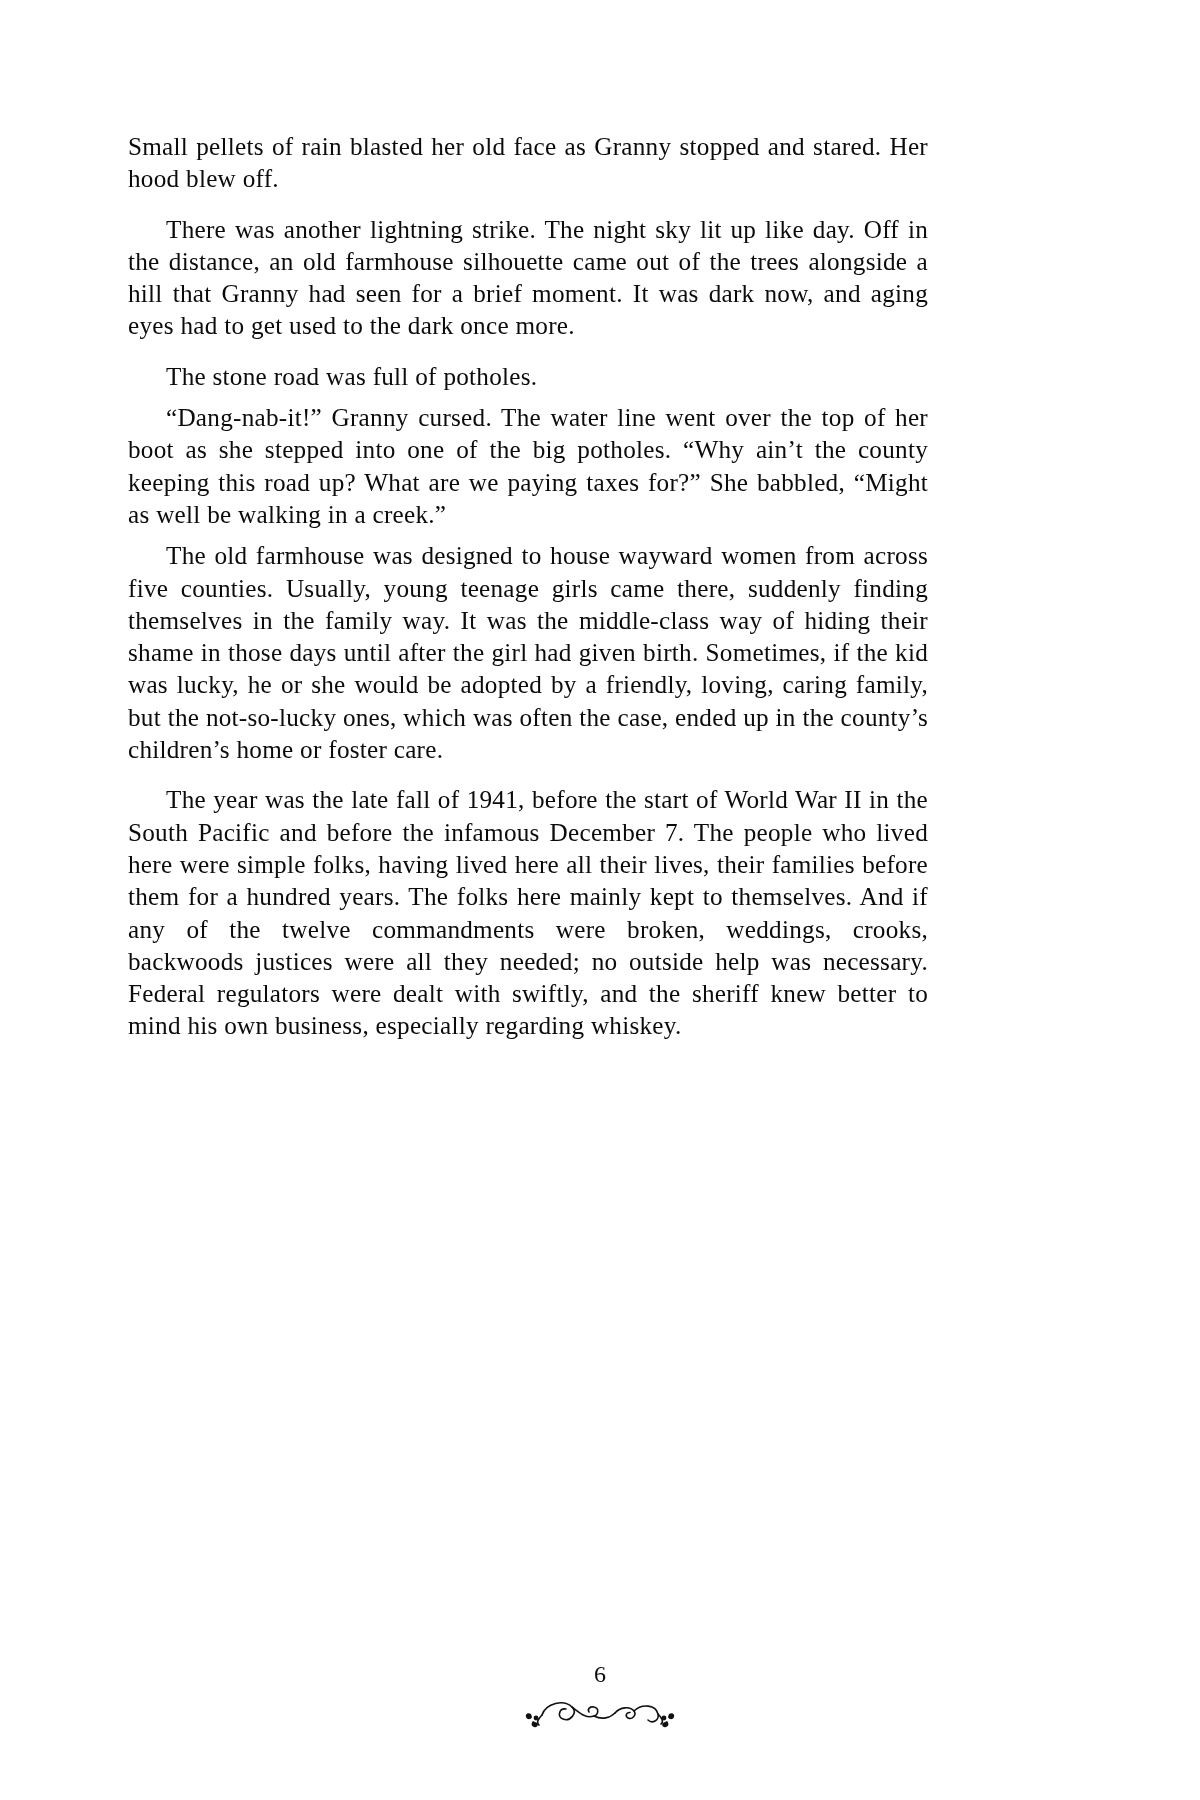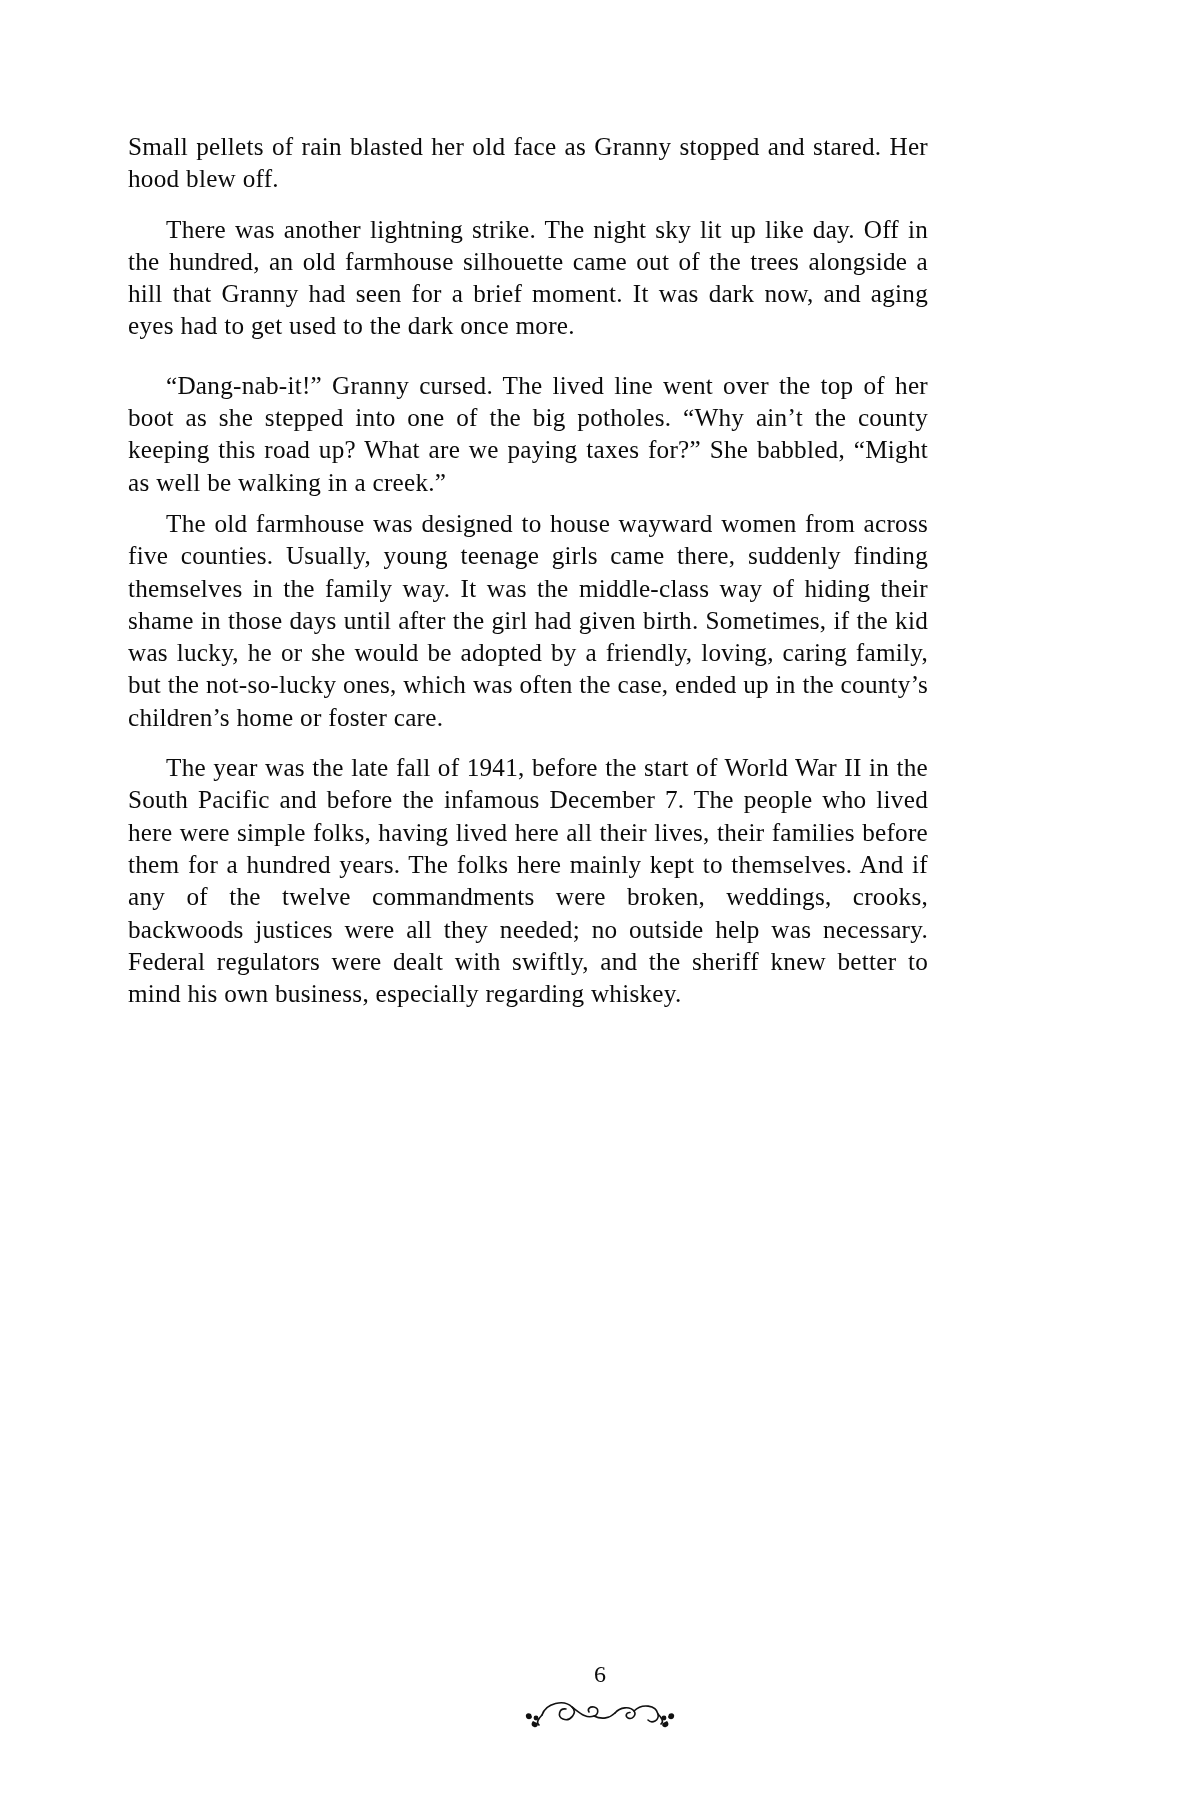--- a/index.html
+++ b/index.html
@@ -91,25 +91,26 @@
 </style>
 </head>
 <body>
 
 <div class="page">
 
   <div class="text-column">
     <p class="para first">Small pellets of rain blasted her old face as Granny stopped and stared. Her hood blew off.</p>
     <div class="para-gap"></div>
     <div class="para-gap"></div>
-    <p class="para indent">There was another lightning strike. The night sky lit up like day. Off in the hundred, an old farmhouse silhouette came out of the trees alongside a hill that Granny had seen for a brief moment. It was dark now, and aging eyes had to get used to the dark once more.</p>
+    <p class="para indent">There was another lightning strike. The night sky lit up like day. Off in the distance, an old farmhouse silhouette came out of the trees alongside a hill that Granny had seen for a brief moment. It was dark now, and aging eyes had to get used to the dark once more.</p>
     <div class="para-gap"></div>
     <div class="para-gap"></div>
+    <p class="para indent">The stone road was full of potholes.</p>
     <div class="para-gap"></div>
-    <p class="para indent">“Dang-nab-it!” Granny cursed. The lived line went over the top of her boot as she stepped into one of the big potholes. “Why ain’t the county keeping this road up? What are we paying taxes for?” She babbled, “Might as well be walking in a creek.”</p>
+    <p class="para indent">“Dang-nab-it!” Granny cursed. The water line went over the top of her boot as she stepped into one of the big potholes. “Why ain’t the county keeping this road up? What are we paying taxes for?” She babbled, “Might as well be walking in a creek.”</p>
     <div class="para-gap"></div>
     <p class="para indent">The old farmhouse was designed to house wayward women from across five counties. Usually, young teenage girls came there, suddenly finding themselves in the family way. It was the middle-class way of hiding their shame in those days until after the girl had given birth. Sometimes, if the kid was lucky, he or she would be adopted by a friendly, loving, caring family, but the not-so-lucky ones, which was often the case, ended up in the county’s children’s home or foster care.</p>
     <div class="para-gap"></div>
     <div class="para-gap"></div>
     <p class="para indent">The year was the late fall of 1941, before the start of World War II in the South Pacific and before the infamous December 7. The people who lived here were simple folks, having lived here all their lives, their families before them for a hundred years. The folks here mainly kept to themselves. And if any of the twelve commandments were broken, weddings, crooks, backwoods justices were all they needed; no outside help was necessary. Federal regulators were dealt with swiftly, and the sheriff knew better to mind his own business, especially regarding whiskey.</p>
     <div class="para-gap"></div>
   </div>
 
   <div class="footer">
     <div class="page-number">6</div>

